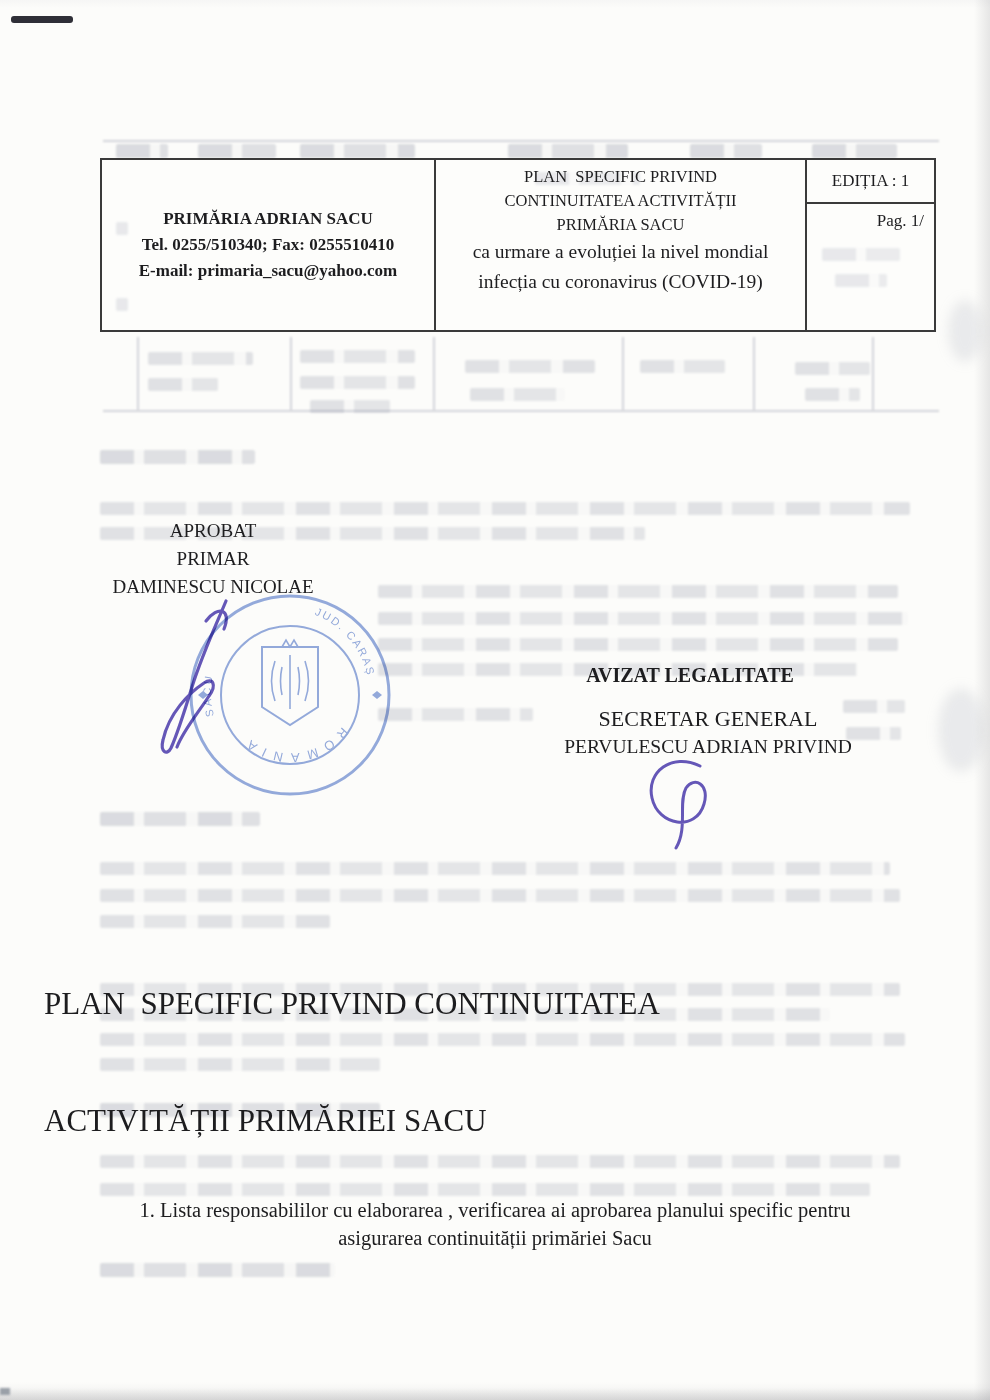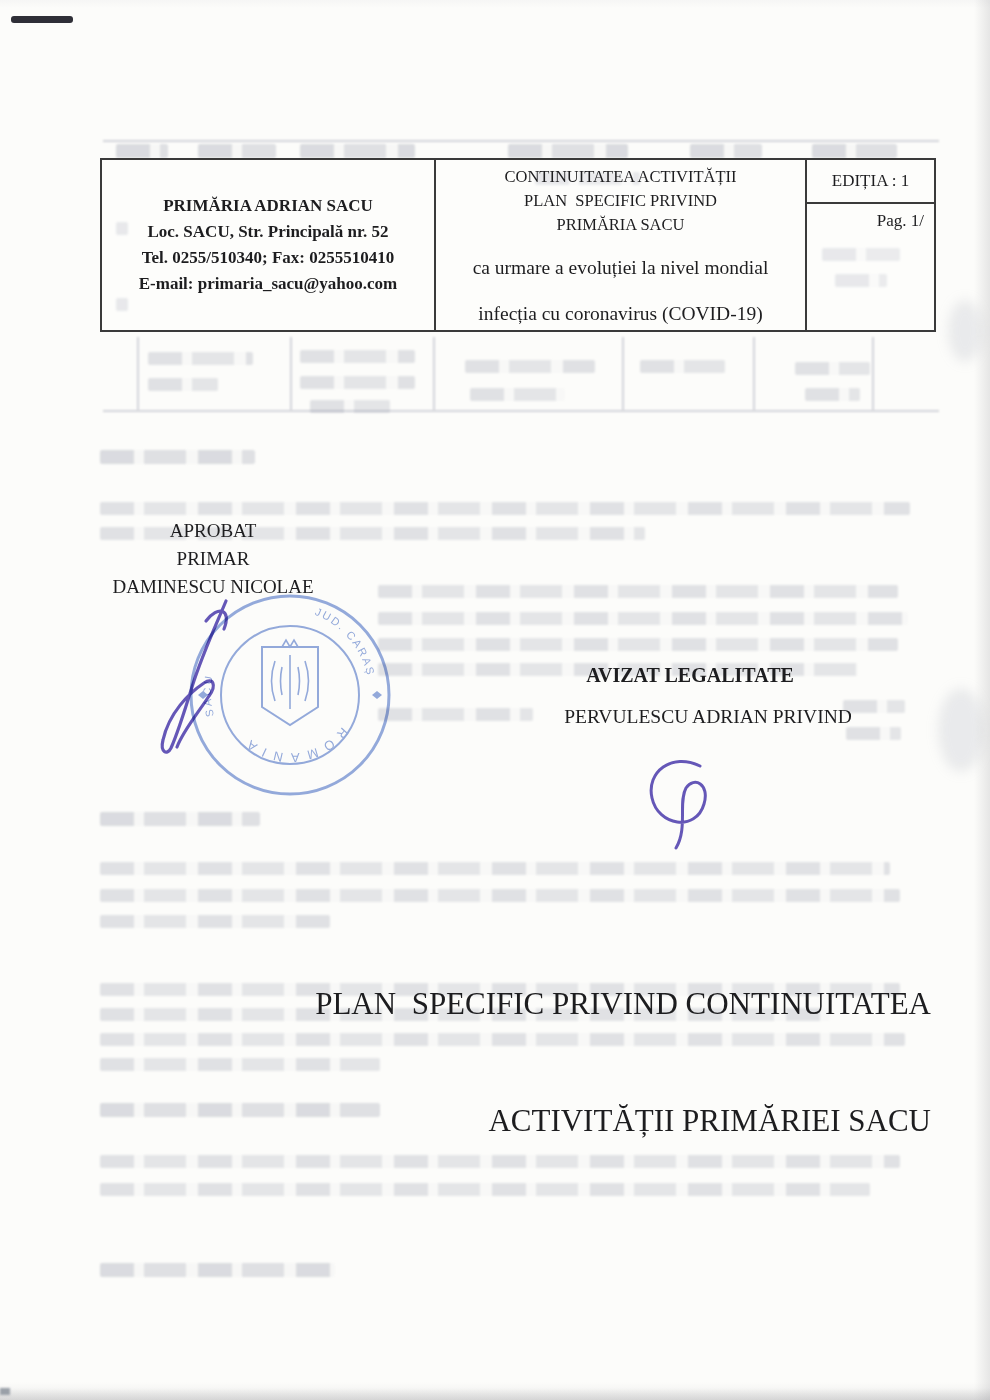--- a/index.html
+++ b/index.html
@@ -19,32 +19,32 @@
     background:repeating-linear-gradient(90deg,rgba(122,128,148,.42) 0 34px,rgba(122,128,148,.06) 34px 44px,rgba(122,128,148,.36) 44px 86px,rgba(122,128,148,.06) 86px 98px);}
   .ghost-h{opacity:.62;height:14px;}
   .gline{position:absolute;background:rgba(118,124,145,.30);filter:blur(.8px);}
   .gv{width:2px;} .gh{height:2px;}
   
   .header-table{left:100px;top:158px;width:836px;height:174px;border:2px solid #3a3a3a;display:flex;box-sizing:border-box;background:rgba(255,255,255,.25);}
   .cell{box-sizing:border-box;}
   .cell-left{width:332px;display:flex;flex-direction:column;justify-content:center;text-align:center;font-weight:bold;font-size:17px;line-height:26px;}
   .cell-center{width:373px;border-left:2px solid #3a3a3a;border-right:2px solid #3a3a3a;text-align:center;padding-top:5px;}
   .cell-center .t{font-size:16.5px;line-height:24px;white-space:pre-wrap;}
-  .cell-center .s{font-size:19.5px;line-height:30px;white-space:pre-wrap;margin-top:16px;}
+  .cell-center .s{font-size:19.5px;line-height:30px;white-space:pre-wrap;}
   .cell-right{flex:1;font-size:17px;}
   .cell-right .ed{text-align:center;line-height:42px;height:42px;border-bottom:2px solid #3a3a3a;}
   .cell-right .pg{text-align:right;padding-right:10px;line-height:34px;}
   
   .aprobat{left:97px;top:517px;width:232px;text-align:center;font-size:19px;line-height:28px;}
   .avizat{left:560px;top:664px;width:260px;text-align:center;font-size:20px;font-weight:bold;}
   .secretar{left:548px;top:704px;width:320px;text-align:center;}
   .secretar .r{font-size:22px;line-height:30px;}
   .secretar .n{font-size:19.5px;line-height:26px;}
   
-  .main-title{left:31px;top:906px;width:900px;text-align:right;font-size:31px;line-height:39px;white-space:pre-wrap;}
+  .main-title{left:44px;top:906px;width:900px;text-align:left;font-size:31px;line-height:39px;white-space:pre-wrap;}
   .list-title{left:40px;top:1196px;width:910px;text-align:center;font-size:20.5px;line-height:28px;}
   
   .ink{mix-blend-mode:multiply;}
 </style>
 </head>
 <body>
 
 <div id="page">
 
   <div class="abs dash-topleft"></div>
@@ -103,27 +103,26 @@
   <div class="ghost" style="left:100px;top:1033px;width:805px;"></div>
   <div class="ghost" style="left:100px;top:1058px;width:280px;"></div>
   <div class="ghost ghost-h" style="left:100px;top:1103px;width:280px;"></div>
   <div class="ghost" style="left:100px;top:1155px;width:800px;"></div>
   <div class="ghost" style="left:100px;top:1183px;width:770px;"></div>
   <div class="ghost ghost-h" style="left:100px;top:1263px;width:235px;"></div>
 
   <div class="abs header-table txt">
     <div class="cell cell-left">
       <div>PRIMĂRIA ADRIAN SACU</div>
-      <div>Loc. SACU, Str. Principală nr. 52</div>
       <div>Tel. 0255/510340; Fax: 0255510410</div>
       <div>E-mail: primaria_sacu@yahoo.com</div>
     </div>
     <div class="cell cell-center">
+      <div class="t">PLAN  SPECIFIC PRIVIND</div>
       <div class="t">CONTINUITATEA ACTIVITĂȚII</div>
-      <div class="t">PLAN  SPECIFIC PRIVIND</div>
       <div class="t">PRIMĂRIA SACU</div>
       <div class="s">ca urmare a evoluției la nivel mondial</div>
       <div class="s">infecția cu coronavirus (COVID-19)</div>
     </div>
     <div class="cell cell-right">
       <div class="ed">EDIȚIA : 1</div>
       <div class="pg">Pag. 1/</div>
     </div>
   </div>
 
@@ -163,28 +162,33 @@
 
   <svg class="abs ink" style="left:140px;top:595px;opacity:.9;" width="120" height="165" viewBox="0 0 120 165">
     <g fill="none" stroke="#5546b4" stroke-width="3.2" stroke-linecap="round">
       <path d="M86,6 C76,30 62,60 52,92 C44,118 36,142 31,153 C27,161 20,157 23,145 C29,118 49,98 64,88 C73,82 77,90 69,101 C58,118 43,136 37,152"></path>
       <path d="M66,26 C78,10 92,14 84,34"></path>
     </g>
   </svg>
 
   <div class="abs avizat txt">AVIZAT LEGALITATE</div>
   <div class="abs secretar txt">
+    <div class="r">SECRETAR GENERAL</div>
     <div class="n">PERVULESCU ADRIAN PRIVIND</div>
   </div>
 
   <svg class="abs ink" style="left:630px;top:752px;opacity:.9;" width="120" height="100" viewBox="0 0 120 100">
     <g fill="none" stroke="#5546b4" stroke-width="3" stroke-linecap="round">
       <path d="M70,14 C42,0 16,20 22,46 C28,74 66,80 74,52 C80,32 64,24 56,36 C48,50 58,76 46,96"></path>
     </g>
   </svg>
 
   <div class="abs main-title txt">
     <div>PLAN  SPECIFIC PRIVIND CONTINUITATEA</div>
     <div>ACTIVITĂȚII PRIMĂRIEI SACU</div>
   </div>
 
+  <div class="abs list-title txt">
+    <div>1. Lista responsabililor cu elaborarea , verificarea ai aprobarea planului specific pentru</div>
+    <div>asigurarea continuității primăriei Sacu</div>
+  </div>
 
 </div>
 
 </body></html>

